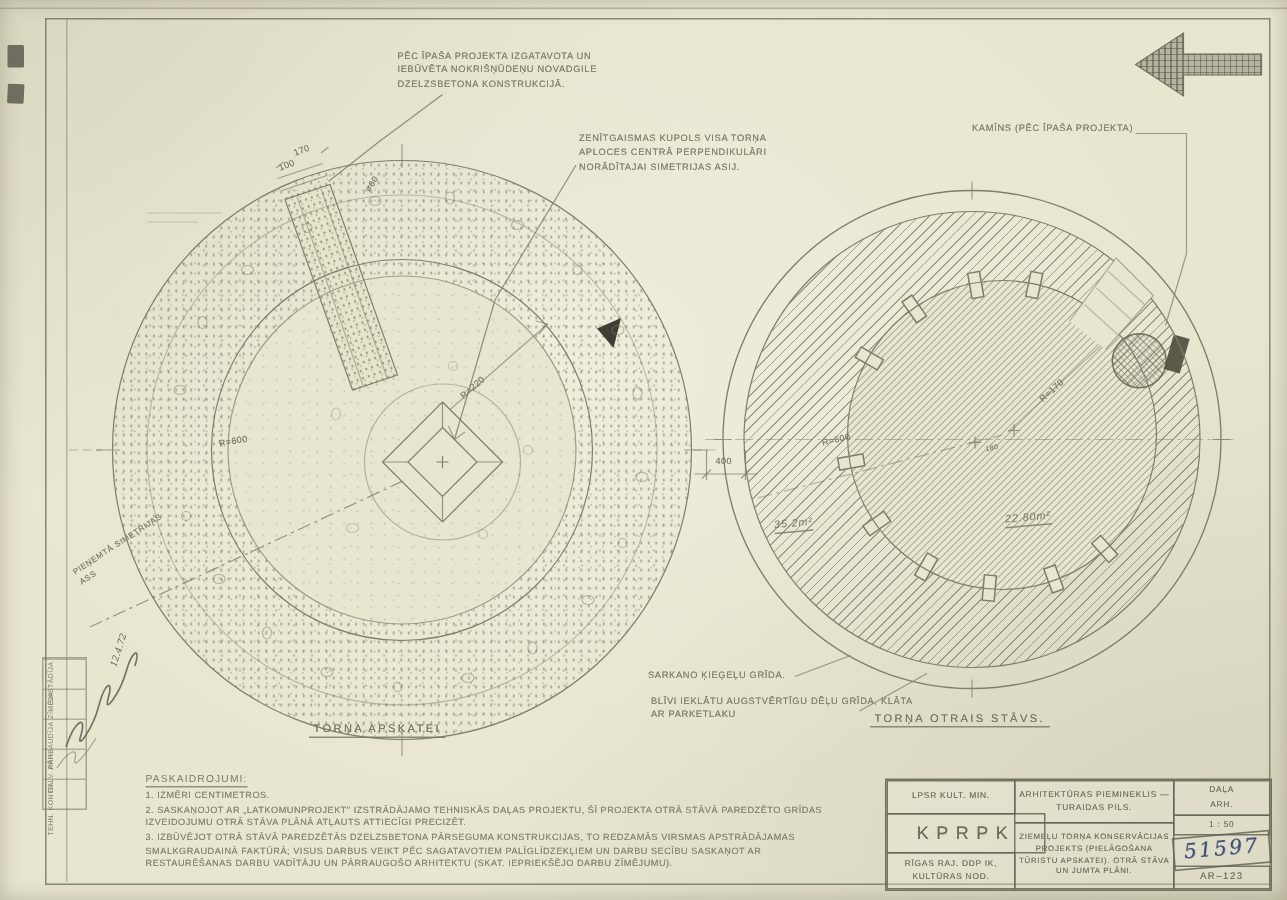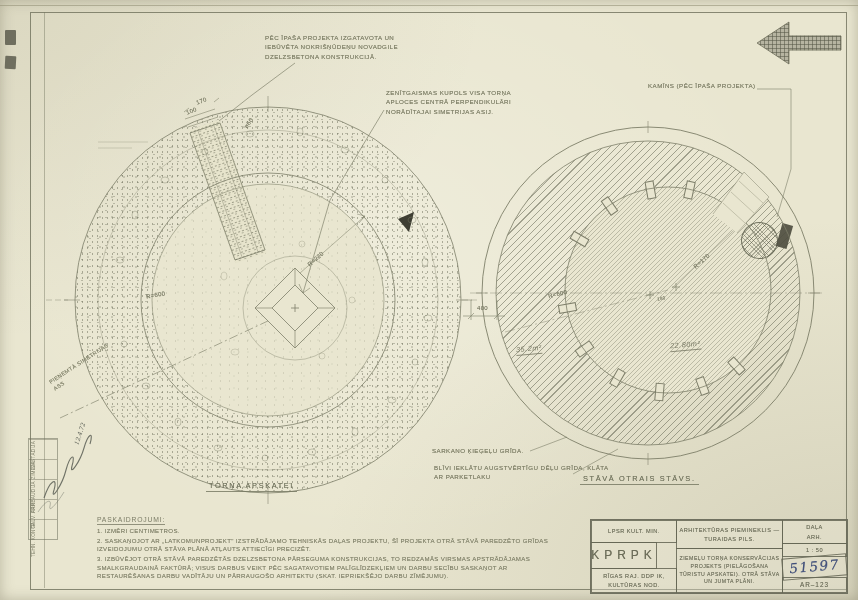--- a/index.html
+++ b/index.html
@@ -212,32 +212,32 @@
 <div class="abs cap" style="left:206px;top:481px;">TORŅA APSKATEI</div>
 
 <div class="abs dim" style="left:548px;top:291px;transform:rotate(-13deg);">R=600</div>
 <div class="abs dim" style="left:692px;top:258px;transform:rotate(-42deg);">R=170</div>
 <div class="abs dim" style="left:477px;top:305px;">400</div>
 <div class="abs dim" style="left:657px;top:296px;font-size:4.6px;transform:rotate(-12deg);">180</div>
 <div class="abs area" style="left:516px;top:344px;transform:rotate(-5deg);">35.2m²</div>
 <div class="abs area" style="left:670px;top:340px;transform:rotate(-5deg);">22.80m²</div>
 <div class="abs pencil nw" style="left:432px;top:446px;">SARKANO ĶIEĢEĻU GRĪDA.</div>
 <div class="abs pencil" style="left:434px;top:463px;width:175px;">BLĪVI IEKLĀTU AUGSTVĒRTĪGU DĒĻU GRĪDA, KLĀTA AR PARKETLAKU</div>
-<div class="abs cap" style="left:580px;top:474px;">STĀVĀ OTRAIS STĀVS.</div>
+<div class="abs cap" style="left:580px;top:474px;">TORŅA OTRAIS STĀVS.</div>
 
 <div class="abs notes">
   <div class="notesHead">PASKAIDROJUMI:</div>
   <div class="noteItem">1. IZMĒRI CENTIMETROS.</div>
   <div class="noteItem">2. SASKAŅOJOT AR „LATKOMUNPROJEKT" IZSTRĀDĀJAMO TEHNISKĀS DAĻAS PROJEKTU, ŠĪ PROJEKTA OTRĀ STĀVĀ PAREDZĒTO GRĪDAS IZVEIDOJUMU OTRĀ STĀVA PLĀNĀ ATĻAUTS ATTIECĪGI PRECIZĒT.</div>
   <div class="noteItem">3. IZBŪVĒJOT OTRĀ STĀVĀ PAREDZĒTĀS DZELZSBETONA PĀRSEGUMA KONSTRUKCIJAS, TO REDZAMĀS VIRSMAS APSTRĀDĀJAMAS SMALKGRAUDAINĀ FAKTŪRĀ; VISUS DARBUS VEIKT PĒC SAGATAVOTIEM PALĪGLĪDZEKĻIEM UN DARBU SECĪBU SASKAŅOT AR RESTAURĒŠANAS DARBU VADĪTĀJU UN PĀRRAUGOŠO ARHITEKTU (SKAT. IEPRIEKŠĒJO DARBU ZĪMĒJUMU).</div>
 </div>
 
 <div class="abs tb" style="left:590px;top:519px;width:256px;height:73px;">
   <div class="cell" style="left:0;top:0;width:86px;height:23px;">LPSR KULT. MIN.</div>
-  <div class="cell kprpk" style="left:0;top:22px;width:66px;height:27px;">KPRPK</div>
+  <div class="cell kprpk" style="left:0;top:22px;width:106px;height:27px;">KPRPK</div>
   <div class="cell" style="left:0;top:48px;width:86px;height:25px;">RĪGAS RAJ. DDP IK, KULTŪRAS NOD.</div>
   <div class="cell" style="left:85px;top:0;width:107px;height:29px;">ARHITEKTŪRAS PIEMINEKLIS — TURAIDAS PILS.</div>
   <div class="cell" style="left:85px;top:28px;width:107px;height:45px;font-size:5.2px;">ZIEMEĻU TORŅA KONSERVĀCIJAS PROJEKTS (PIELĀGOŠANA TŪRISTU APSKATEI). OTRĀ STĀVA UN JUMTA PLĀNI.</div>
   <div class="cell" style="left:191px;top:0;width:65px;height:24px;flex-direction:column;gap:1px;">
     <span>DAĻA</span>
     <span>ARH.</span>
   </div>
   <div class="cell" style="left:191px;top:23px;width:65px;height:14px;">1 : 50</div>
   <div class="cell handnum" style="left:191px;top:36px;width:65px;height:22px;">51597</div>
   <div class="cell" style="left:191px;top:57px;width:65px;height:16px;font-size:6.4px;letter-spacing:1px;">AR–123</div>

